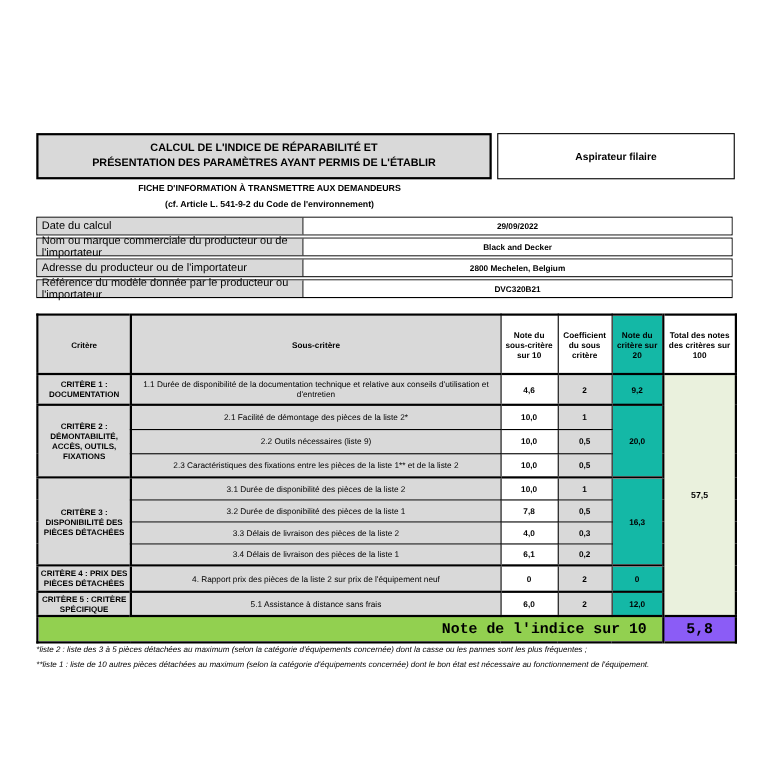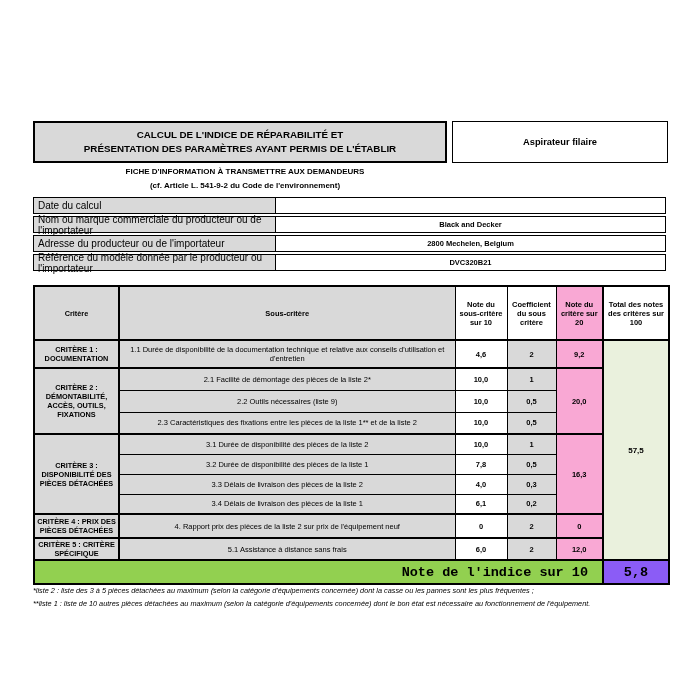--- a/index.html
+++ b/index.html
@@ -49,21 +49,21 @@
   .th { background:#fff; font-weight:bold; font-size:7.5px; text-align:center; vertical-align:middle; padding:2px; }
   .th.gray { background:#d9d9d9; }
   tr.hdr td { border-bottom:2px solid #000; }
   .crit {
     background:#d9d9d9; font-weight:bold; font-size:7.3px; text-align:center;
     vertical-align:middle; padding:1px 2px; border-right:2px solid #000 !important;
   }
   .sub  { background:#d9d9d9; font-size:7.5px; text-align:center; vertical-align:middle; padding:1px 4px; }
   .val  { background:#ffffff; font-weight:bold; font-size:7.5px; text-align:center; vertical-align:middle; }
   .coef { background:#d9d9d9; font-weight:bold; font-size:7.5px; text-align:center; vertical-align:middle; }
-  .res  { background:#f9a8d4; font-weight:bold; font-size:7.5px; text-align:center; vertical-align:middle; border-right:2px solid #000 !important; }
+  .res  { background:#14b8a6; font-weight:bold; font-size:7.5px; text-align:center; vertical-align:middle; border-right:2px solid #000 !important; }
   .total{ background:#eaf1dd; font-weight:bold; font-size:8px;  text-align:center; vertical-align:middle; }
   tr.grp td { border-top:2px solid #000; }
   .h-hdr{ height:54px; } .h-r11{ height:28px; } .h-22{ height:22px; }
   .h-20{ height:20px; } .h-r4{ height:24px; } .h-r51{ height:20px; } .h-fin{ height:24px;font-family:Liberation Mono, monospace; }
   tr.final td { border-top:2px solid #000; }
   .final-label {
     background:#92d050; font-weight:bold; font-size:13.5px;
     text-align:right; padding-right:14px; vertical-align:middle;
     border-right:2px solid #000 !important;
   }
@@ -88,20 +88,21 @@
   </div>
 
   <div class="subtitle">
     <div>FICHE D'INFORMATION À TRANSMETTRE AUX DEMANDEURS</div>
     <div>(cf. Article L. 541-9-2 du Code de l'environnement)</div>
   </div>
 
   <div class="info-table">
     <div class="info-row">
       <div class="info-label">Date du calcul</div>
+      <div class="info-value">29/09/2022</div>
     </div>
     <div class="info-row">
       <div class="info-label">Nom ou marque commerciale du producteur ou de l'importateur</div>
       <div class="info-value">Black and Decker</div>
     </div>
     <div class="info-row">
       <div class="info-label">Adresse du producteur ou de l'importateur</div>
       <div class="info-value">2800 Mechelen, Belgium</div>
     </div>
     <div class="info-row">

